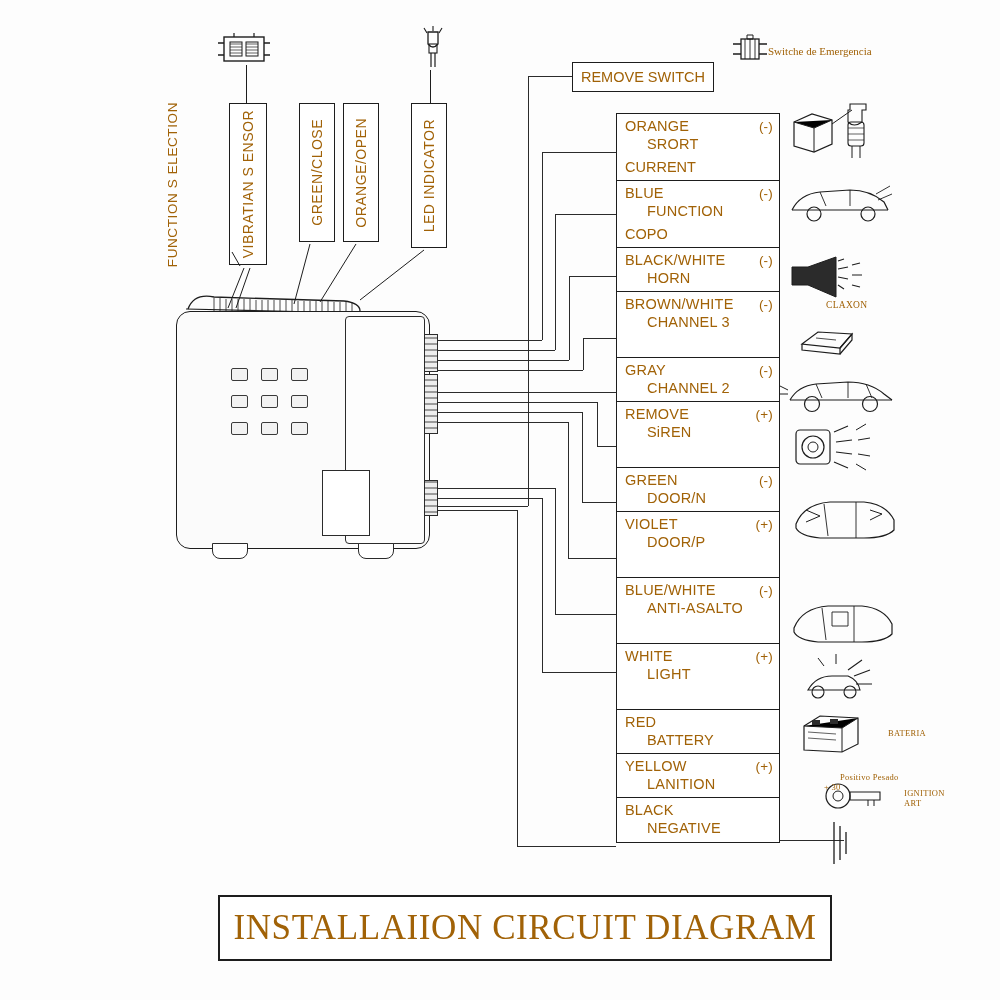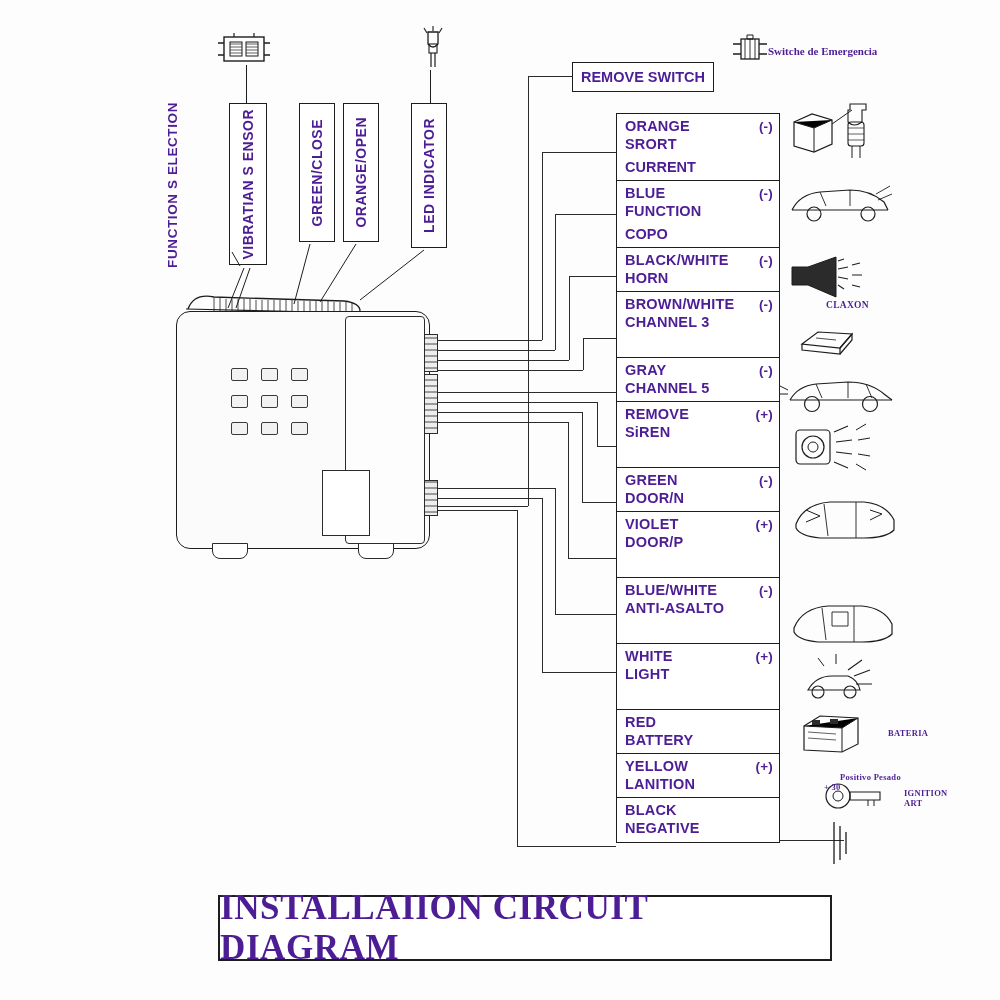--- a/index.html
+++ b/index.html
@@ -6,23 +6,22 @@
     margin: 0;
     padding: 0;
     background: #ffffff;
   }
   #page {
     position: relative;
     width: 1000px;
     height: 1000px;
     background: #fdfdfd;
     font-family: "Liberation Sans", sans-serif;
-    color: #4c1d95;
+    color: #a16207;
     overflow: hidden;
-    font-weight: bold;
   }
 
   
   .abs { position: absolute; box-sizing: border-box; }
 
   
   .wire {
     position: absolute;
     background: #2b2b2b;
   }
@@ -54,20 +53,21 @@
     letter-spacing: .2px;
     white-space: nowrap;
   }
   .wire-row .l1 .nm { }
   .wire-row .l1 .pol { font-size: 13.5px; padding-left: 6px; }
   .wire-row .l2 {
     font-size: 14.5px;
     letter-spacing: .2px;
     margin-top: 2px;
     white-space: nowrap;
+    margin-left: 22px;
   }
   .wire-row.tall { min-height: 66px; }
   .wire-row .l3 { font-size: 14.5px; margin-top: 7px; }
 
   
   #remove-switch {
     position: absolute;
     left: 572px;
     top: 62px;
     width: 140px;
@@ -412,21 +412,21 @@
           <span class="nm">BROWN/WHITE</span>
         <span class="pol">(-)</span>
         </div>
       <div class="l2">CHANNEL 3</div>
     </div>
     <div class="wire-row">
       <div class="l1">
           <span class="nm">GRAY</span>
         <span class="pol">(-)</span>
         </div>
-      <div class="l2">CHANNEL 5</div>
+      <div class="l2">CHANNEL 2</div>
     </div>
     <div class="wire-row tall">
       <div class="l1">
           <span class="nm">REMOVE</span>
         <span class="pol">(+)</span>
         </div>
       <div class="l2">SiREN</div>
     </div>
     <div class="wire-row">
       <div class="l1">

